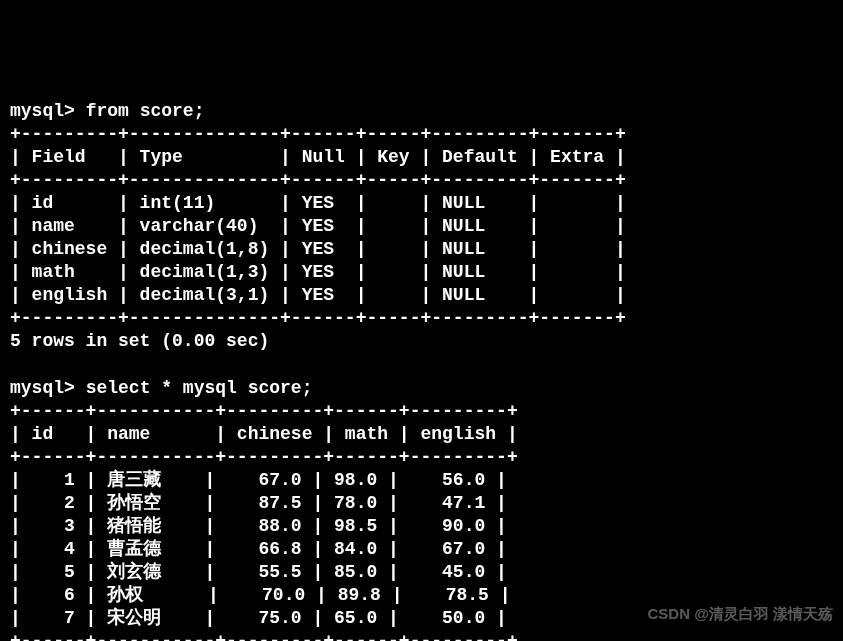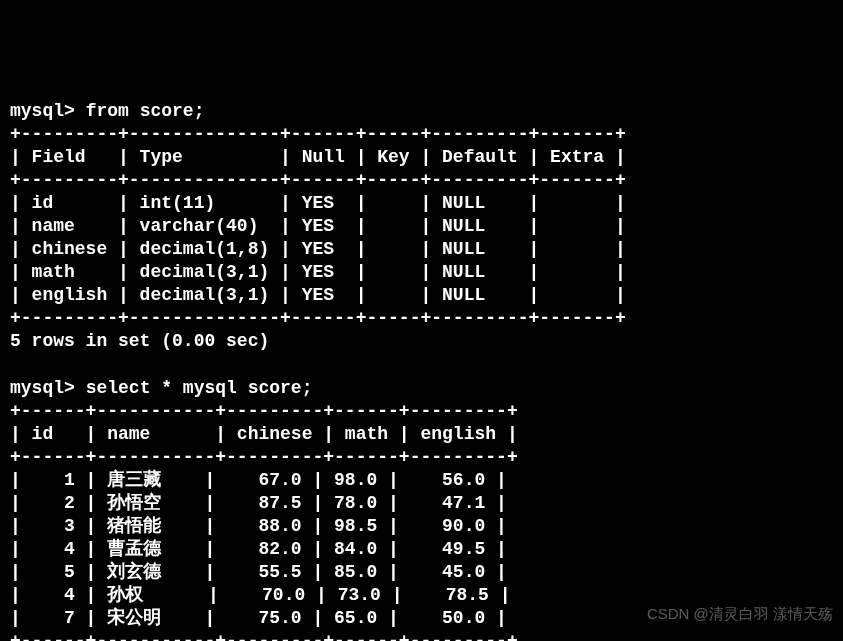--- a/index.html
+++ b/index.html
@@ -20,52 +20,52 @@
       white-space: pre;
       position: relative;
       overflow: hidden;
     }
     .watermark {
       position: absolute;
       bottom: 18px;
       right: 10px;
       color: rgba(255,255,255,0.35);
       font-size: 15px;
-      font-weight: normal;
+      font-weight: bold;
       font-family: sans-serif;
       margin-left: 18px;
     }
   </style>
 </head>
 <body>
 
 
 
 <div><span>mysql&gt;</span> <span>from score;</span>
 <span>+---------+--------------+------+-----+---------+-------+</span>
 <span>| Field   | Type         | Null | Key | Default | Extra |</span>
 <span>+---------+--------------+------+-----+---------+-------+</span>
 <span>| id      | int(11)      | YES  |     | NULL    |       |</span>
 <span>| name    | varchar(40)  | YES  |     | NULL    |       |</span>
 <span>| chinese | decimal(1,8) | YES  |     | NULL    |       |</span>
-<span>| math    | decimal(3,1) | YES  |     | NULL    |       |</span>
+<span>| math    | decimal(1,3) | YES  |     | NULL    |       |</span>
 <span>| english | decimal(3,1) | YES  |     | NULL    |       |</span>
 <span>+---------+--------------+------+-----+---------+-------+</span>
 <span>5 rows in set (0.00 sec)</span>
 
 <span>mysql&gt;</span> <span>select * mysql score;</span>
 <span>+------+-----------+---------+------+---------+</span>
 <span>| id   | name      | chinese | math | english |</span>
 <span>+------+-----------+---------+------+---------+</span>
 <span>|    1 | 唐三藏    |    67.0 | 98.0 |    56.0 |</span>
 <span>|    2 | 孙悟空    |    87.5 | 78.0 |    47.1 |</span>
 <span>|    3 | 猪悟能    |    88.0 | 98.5 |    90.0 |</span>
-<span>|    4 | 曹孟德    |    82.0 | 84.0 |    49.5 |</span>
+<span>|    4 | 曹孟德    |    66.8 | 84.0 |    67.0 |</span>
 <span>|    5 | 刘玄德    |    55.5 | 85.0 |    45.0 |</span>
-<span>|    4 | 孙权      |    70.0 | 73.0 |    78.5 |</span>
+<span>|    6 | 孙权      |    70.0 | 89.8 |    78.5 |</span>
 <span>|    7 | 宋公明    |    75.0 | 65.0 |    50.0 |</span>
 <span>+------+-----------+---------+------+---------+</span>
 
 
  </div>
 
 <div class="watermark">CSDN @清灵白羽 漾情天殇</div>
 
 
 

